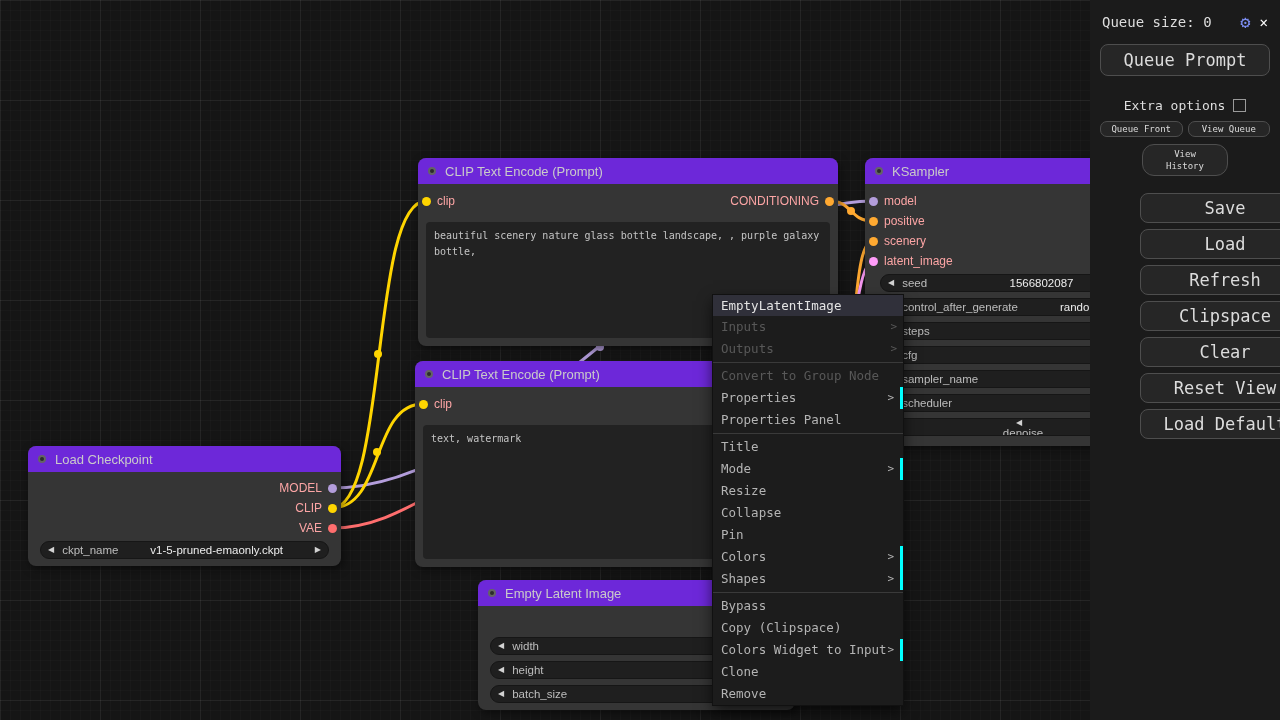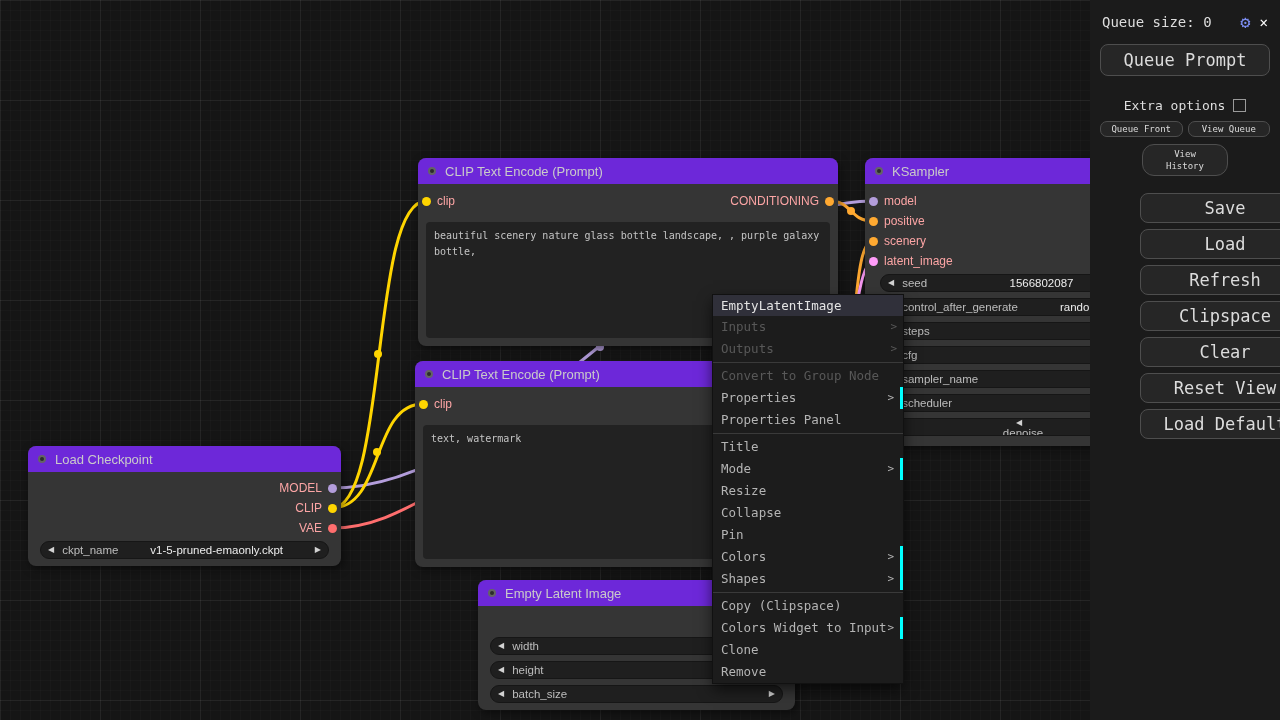--- a/index.html
+++ b/index.html
@@ -293,20 +293,21 @@
   <div class="cm-item">Properties Panel</div>
   <div class="cm-sep"></div>
   <div class="cm-item">Title</div>
   <div class="cm-item sub cyan">Mode</div>
   <div class="cm-item">Resize</div>
   <div class="cm-item">Collapse</div>
   <div class="cm-item">Pin</div>
   <div class="cm-item sub cyan">Colors</div>
   <div class="cm-item sub cyan">Shapes</div>
   <div class="cm-sep"></div>
+  <div class="cm-item">Bypass</div>
   <div class="cm-item">Copy (Clipspace)</div>
   <div class="cm-item sub cyan">Colors Widget to Input</div>
   <div class="cm-item">Clone</div>
   <div class="cm-item">Remove</div>
 </div>
 
 <div class="sidebar">
   <div class="q-row">
     <span class="q-label">Queue size: 0</span>
     <span class="gear" style="color: rgb(125, 142, 242);">⚙</span>

